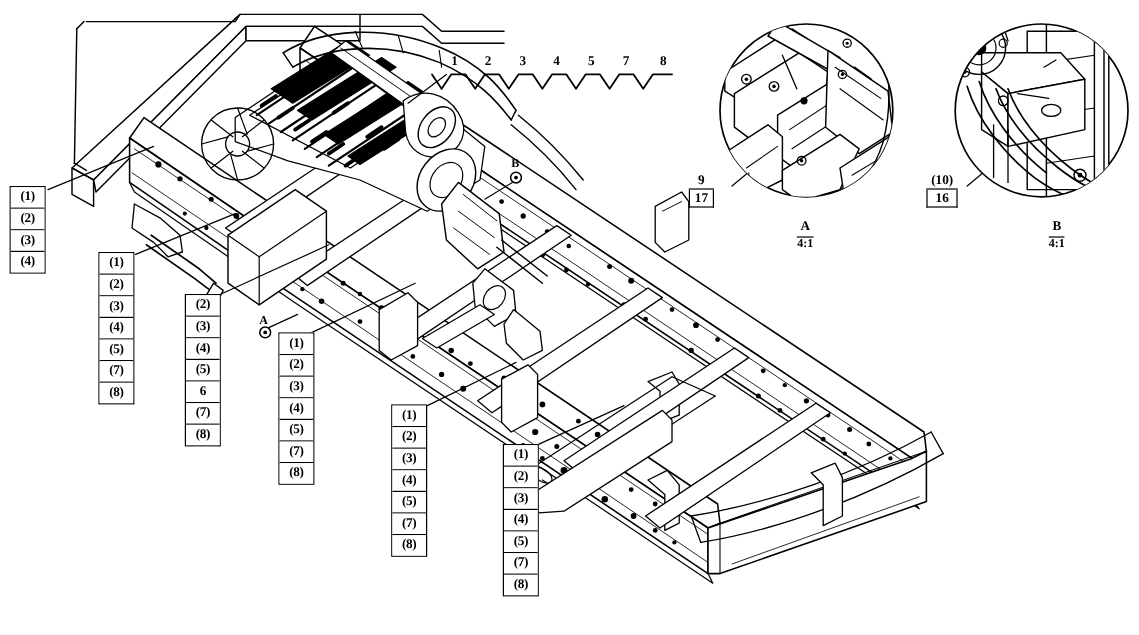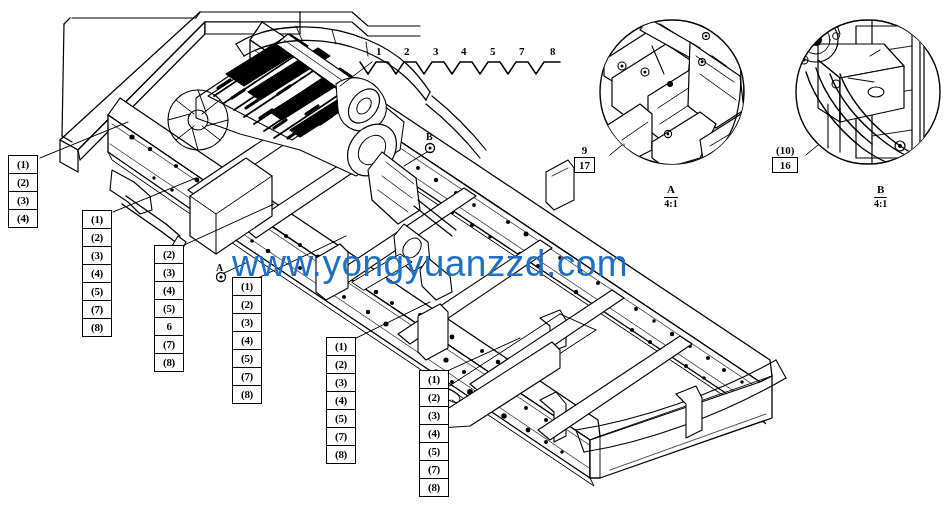--- a/index.html
+++ b/index.html
@@ -513,15 +513,14 @@
 
   <div class="detail-label" style="left:772px;top:143px;">
     <span class="top">(10)</span>
     <span class="bot">16</span>
   </div>
   <div class="detail-caption" style="left:874px;top:184px;">
     <span class="letter">B</span>
     <span class="scale">4:1</span>
   </div>
 
-  <div class="watermark">www.yongyuanzzd.com</div>
 
 </div>
 
 </body></html>

